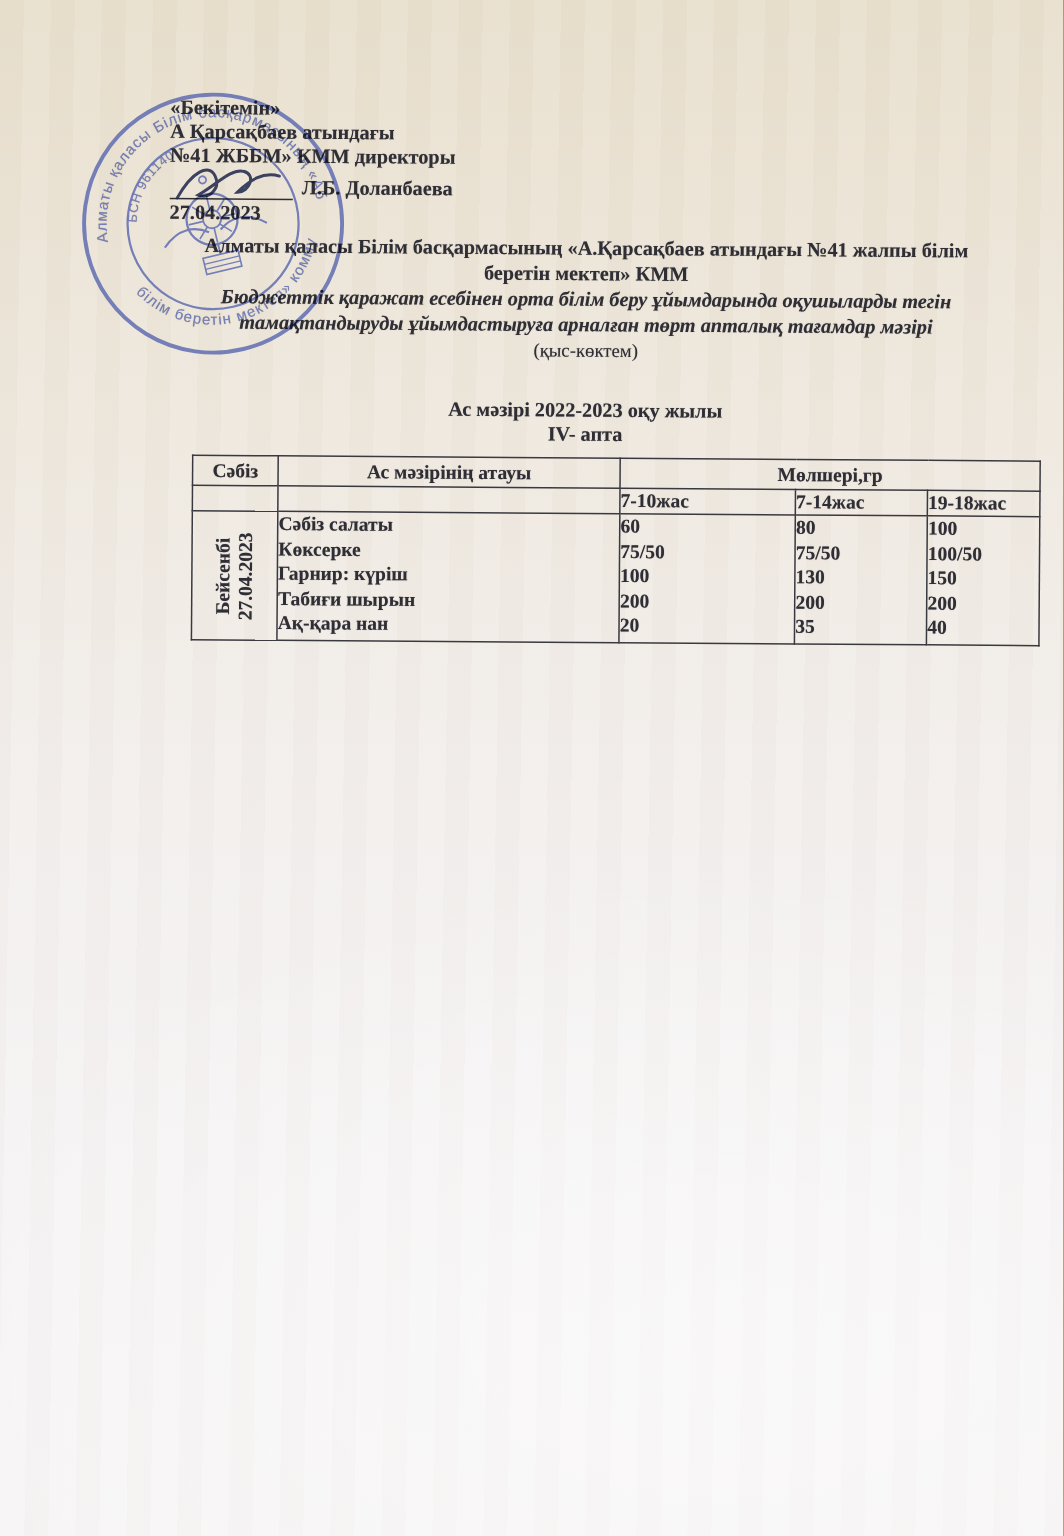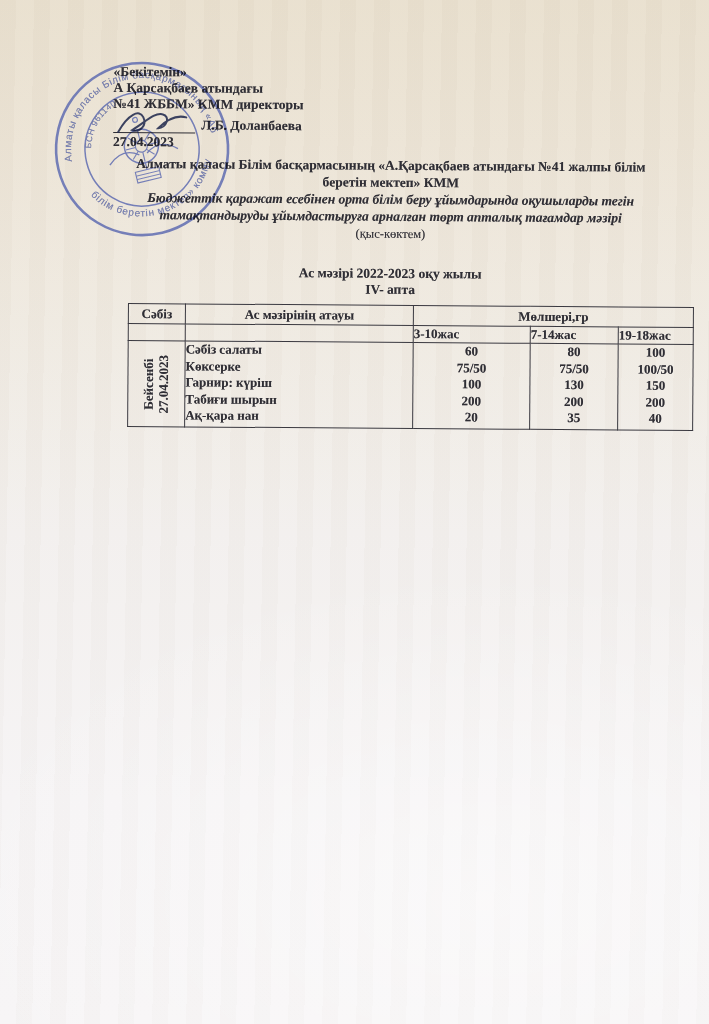--- a/index.html
+++ b/index.html
@@ -95,21 +95,21 @@
   col.c-menu  { width: 228px; }
   col.c-age1  { width: 117px; }
   col.c-age2  { width: 88px; }
   col.c-age3  { width: 75px; }
   tr.hdr1 { height: 20px; }
   tr.hdr2 { height: 17px; }
   tr.body { height: 86px; }
   .th-center { text-align: center; vertical-align: middle; }
   .th-age { text-align: left; vertical-align: middle; padding: 0 0 0 6px; }
   td.cell-top { vertical-align: top; padding: 2px 0 0 8px; line-height: 16.6px; }
-  td.cell-vals { vertical-align: top; padding: 2px 0 0 6px; line-height: 16.6px; text-align: center; }
+  td.cell-vals { vertical-align: top; padding: 2px 0 0 6px; line-height: 16.6px; }
   .pre { white-space: pre-line; }
   .day-cell { position: relative; }
   .day-rot {
     position: absolute; top: 50%; left: 50%;
     transform: translate(-50%, -50%) rotate(-90deg);
     white-space: nowrap; text-align: center;
     font-weight: bold; font-size: 13px; line-height: 14.5px;
   }
 </style>
 </head>
@@ -206,21 +206,21 @@
       </colgroup>
       <tbody>
           <tr class="hdr1">
         <td class="th-center">Сәбіз</td>
         <td class="th-center">Ас мәзірінің атауы</td>
         <td class="th-center" colspan="3">Мөлшері,гр</td>
       </tr>
       <tr class="hdr2">
         <td></td>
         <td></td>
-        <td class="th-age">3-10жас</td>
+        <td class="th-age">7-10жас</td>
         <td class="th-age">7-14жас</td>
         <td class="th-age">19-18жас</td>
       </tr>
       <tr class="body">
         <td class="day-cell">
           <div class="day-rot">
             <div>Бейсенбі</div>
             <div>27.04.2023</div>
           </div>
         </td>

